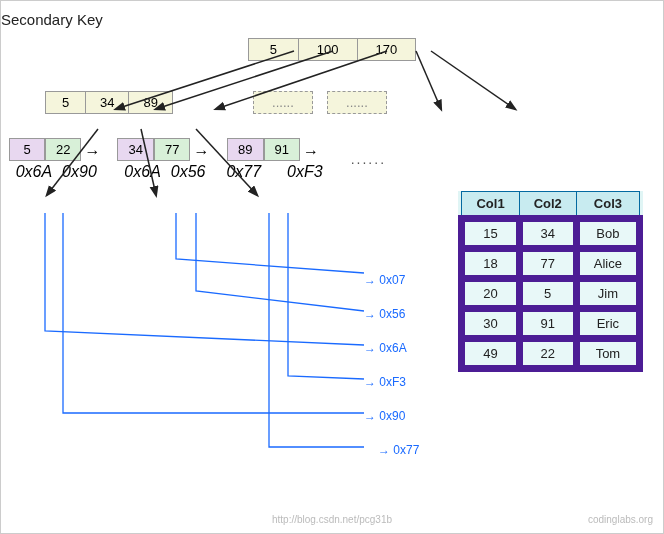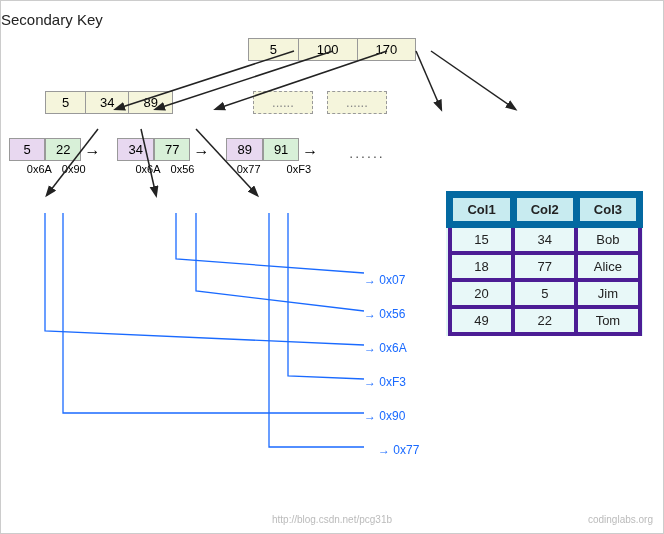--- a/index.html
+++ b/index.html
@@ -62,43 +62,44 @@
     }
     .leaf-cell-purple {
       background: #e8d8f0;
       border-color: #999;
     }
     .leaf-cell-green {
       background: #d8f0d8;
       border-color: #999;
     }
     .leaf-addr {
-      font-size: 11px;
+      font-size: 16px;
+      font-style: italic;
     }
 
     
     .data-table {
       position: absolute;
       right: 20px;
       top: 190px;
     }
     .data-table table {
       border-collapse: collapse;
       background: #e0f5f5;
     }
     .data-table th {
       background: #c8ebf0;
-      border: 7px solid #0369a1;
+      border: 1px solid #0369a1;
       padding: 4px 14px;
       font-weight: bold;
       text-align: center;
       color: #222;
     }
     .data-table td {
-      border: 4px solid #4c1d95;
+      border: 7px solid #4c1d95;
       padding: 4px 14px;
       text-align: center;
       background: #e8f8f8;
       color: #222;
     }
 
     
     .ptr-label {
       position: absolute;
       color: #1a6aff;
@@ -231,20 +232,25 @@
           <td>18</td>
           <td>77</td>
           <td>Alice</td>
         </tr>
         <tr>
           <td>20</td>
           <td>5</td>
           <td>Jim</td>
         </tr>
         <tr>
+          <td>30</td>
+          <td>91</td>
+          <td>Eric</td>
+        </tr>
+        <tr>
           <td>49</td>
           <td>22</td>
           <td>Tom</td>
         </tr>
       </tbody>
   </table>
 </div>
 
 <svg class="svg-overlay">
 

